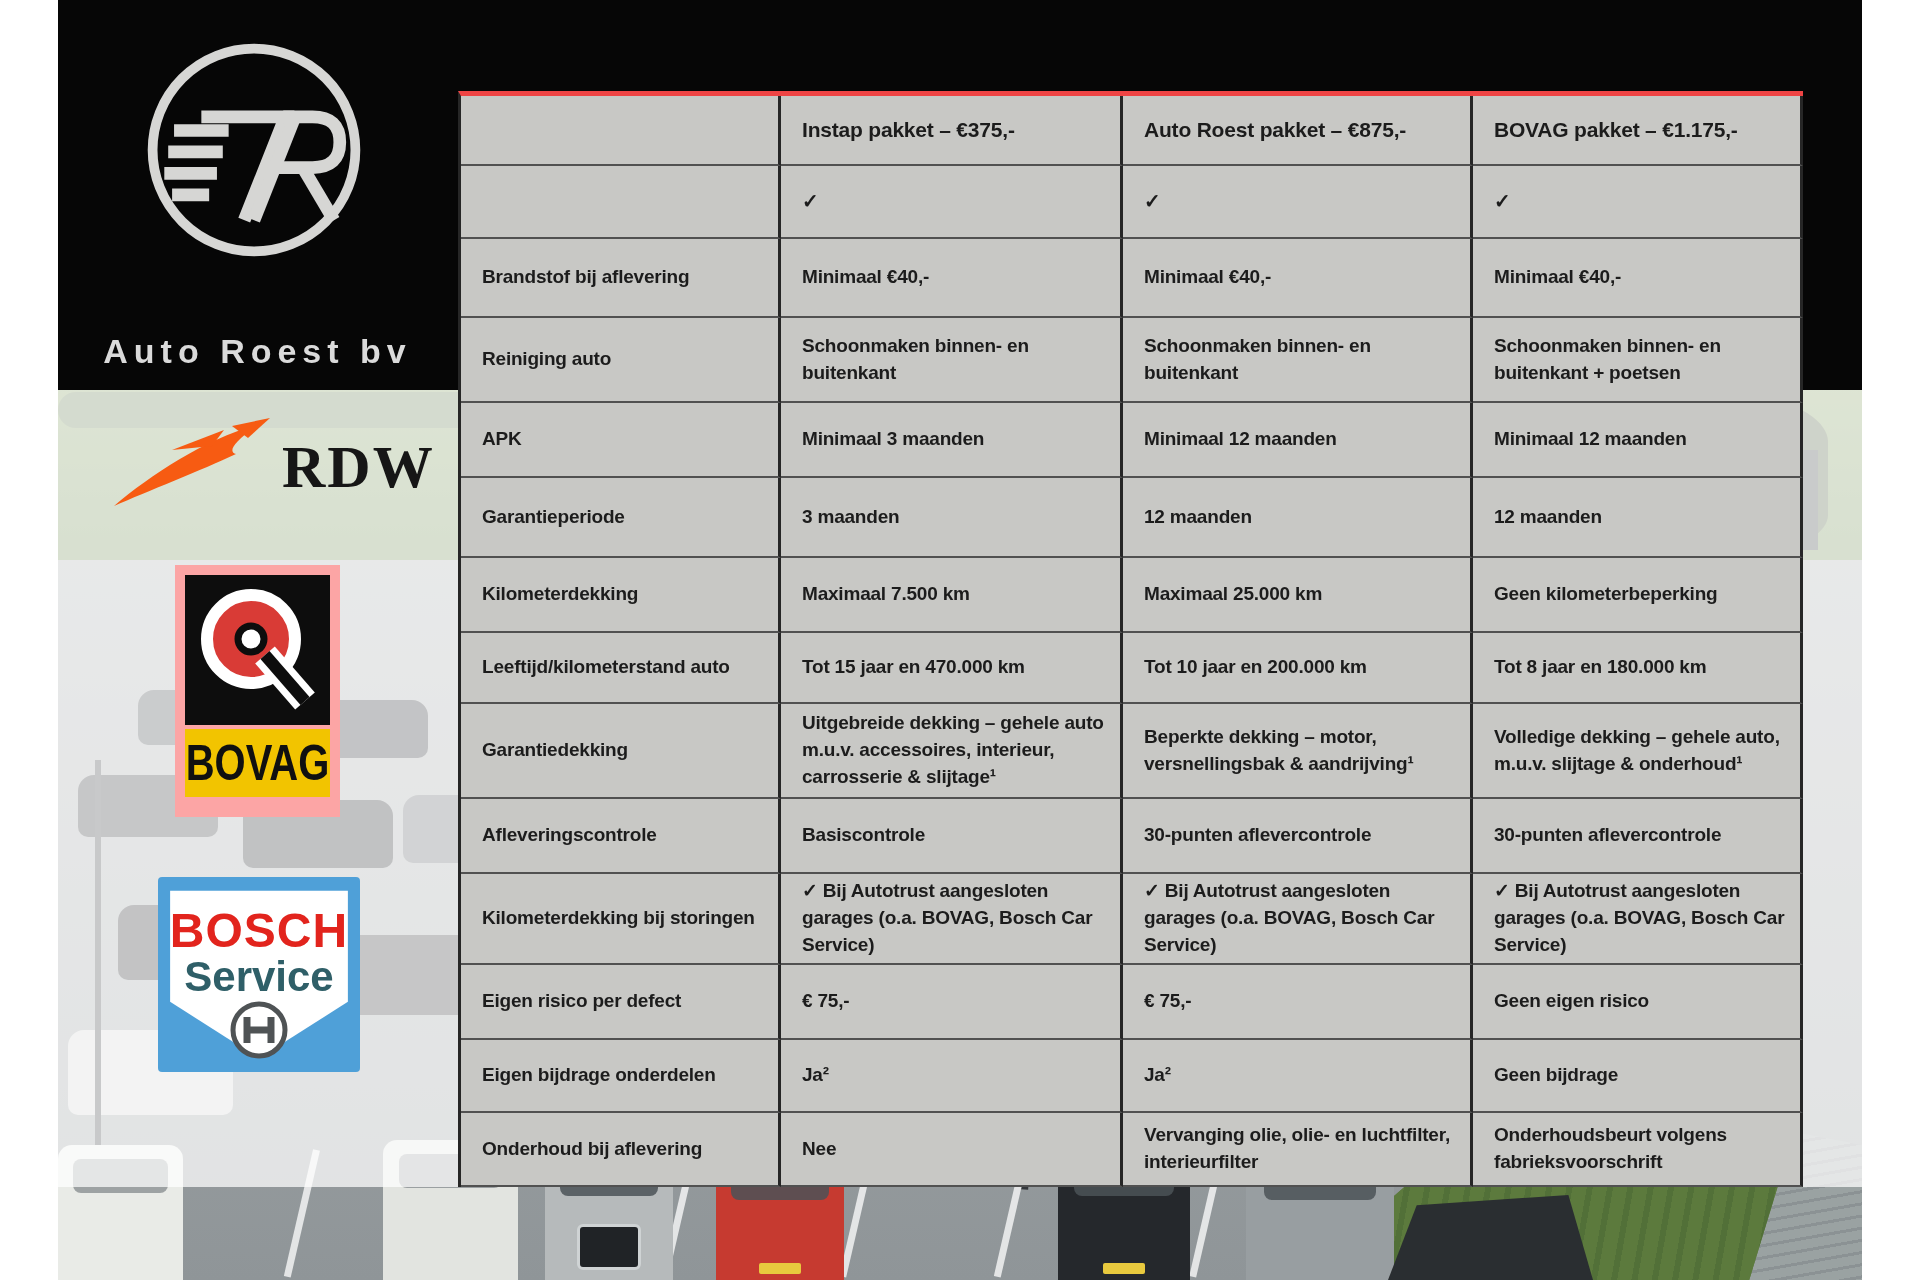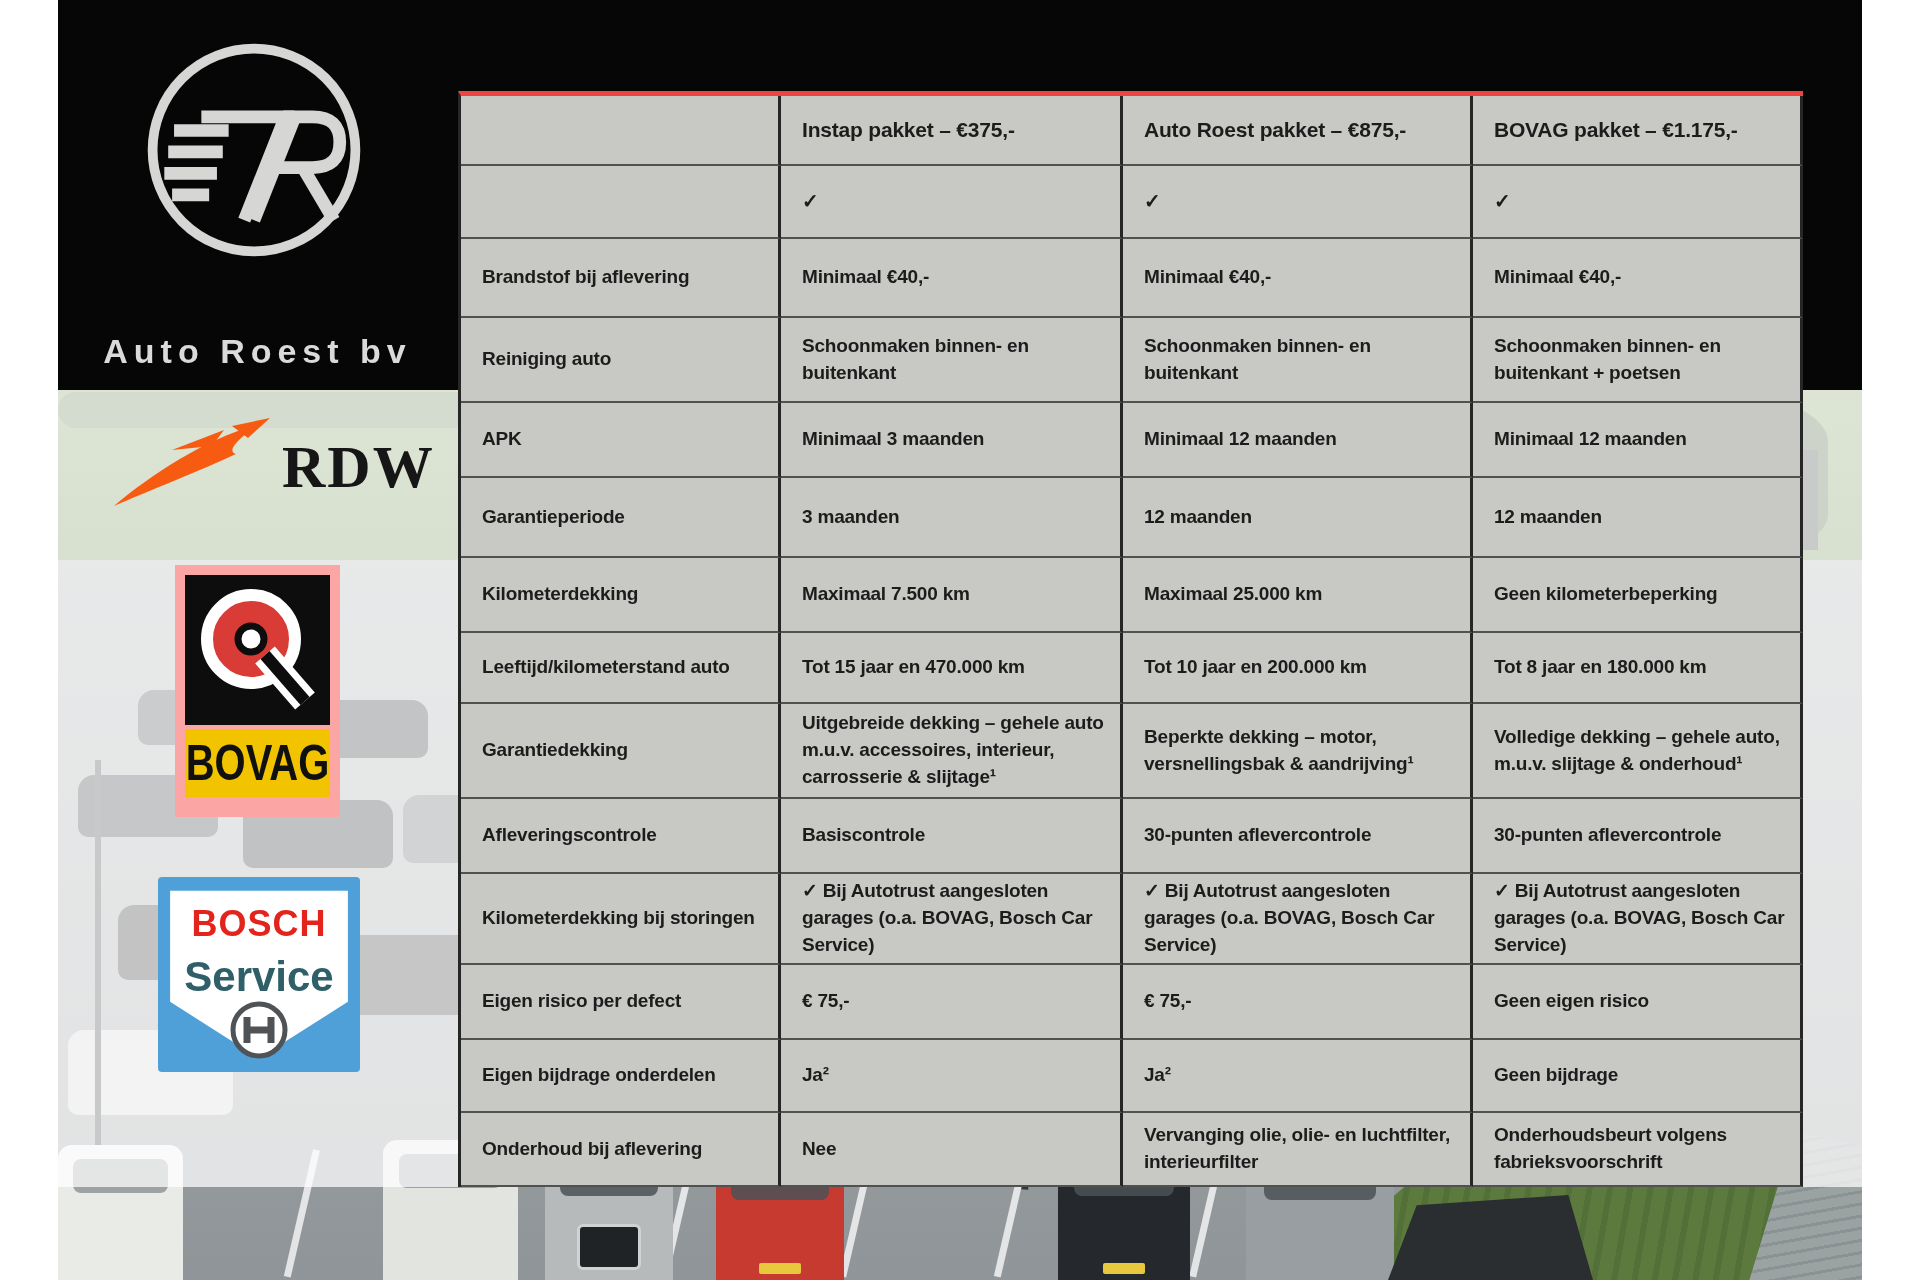--- a/index.html
+++ b/index.html
@@ -47,21 +47,21 @@
   .rdw{position:absolute;left:112px;top:416px;display:flex;align-items:center;}
   .rdw-text{color:#161616;font-family:"Liberation Serif",serif;font-size:60px;font-weight:600;letter-spacing:2px;line-height:1;margin:10px 0 0 10px;}
   .bovag{position:absolute;left:175px;top:565px;width:165px;height:252px;background:#fca5a5;}
   .bovag-black{position:absolute;left:10px;top:10px;width:145px;height:150px;background:#0d0d0d;overflow:hidden;}
   .bovag-yellow{position:absolute;left:10px;top:164px;width:145px;height:68px;background:#f2c400;
                 display:flex;align-items:center;justify-content:center;}
   .bovag-word{color:#101010;font-size:40px;font-weight:700;transform:scaleY(1.25);letter-spacing:0;}
   .bosch{position:absolute;left:158px;top:877px;width:202px;height:195px;background:#4fa0d8;border-radius:4px;}
   .bosch-shield{position:absolute;left:0;top:0;width:202px;height:195px;background:#ffffff;
                 clip-path:polygon(6% 7%,94% 7%,94% 64%,50% 93%,6% 64%);}
-  .bosch-word1{position:absolute;left:0;top:26px;width:202px;text-align:center;color:#e2241d;font-size:36px;font-weight:800;letter-spacing:1px;}
+  .bosch-word1{position:absolute;left:0;top:26px;width:202px;text-align:center;color:#e2241d;font-size:48px;font-weight:800;letter-spacing:1px;}
   .bosch-word2{position:absolute;left:0;top:76px;width:202px;text-align:center;color:#2f5f68;font-size:42px;font-weight:700;}
   .bosch-arm{position:absolute;left:70px;top:122px;}
 
   
   .pkg-table{position:absolute;left:458px;top:91px;width:1342px;background:#c8c8c5;
              border-top:5px solid #ef4444;border-left:3px solid #262626;
              display:grid;grid-template-columns:320px 342px 350px 330px;
              grid-template-rows:70px 73px 79px 85px 75px 80px 75px 71px 95px 75px 91px 75px 73px 74px;
              color:#1c1c1c;}
   .c{border-right:3px solid #262626;border-bottom:2px solid #515151;

